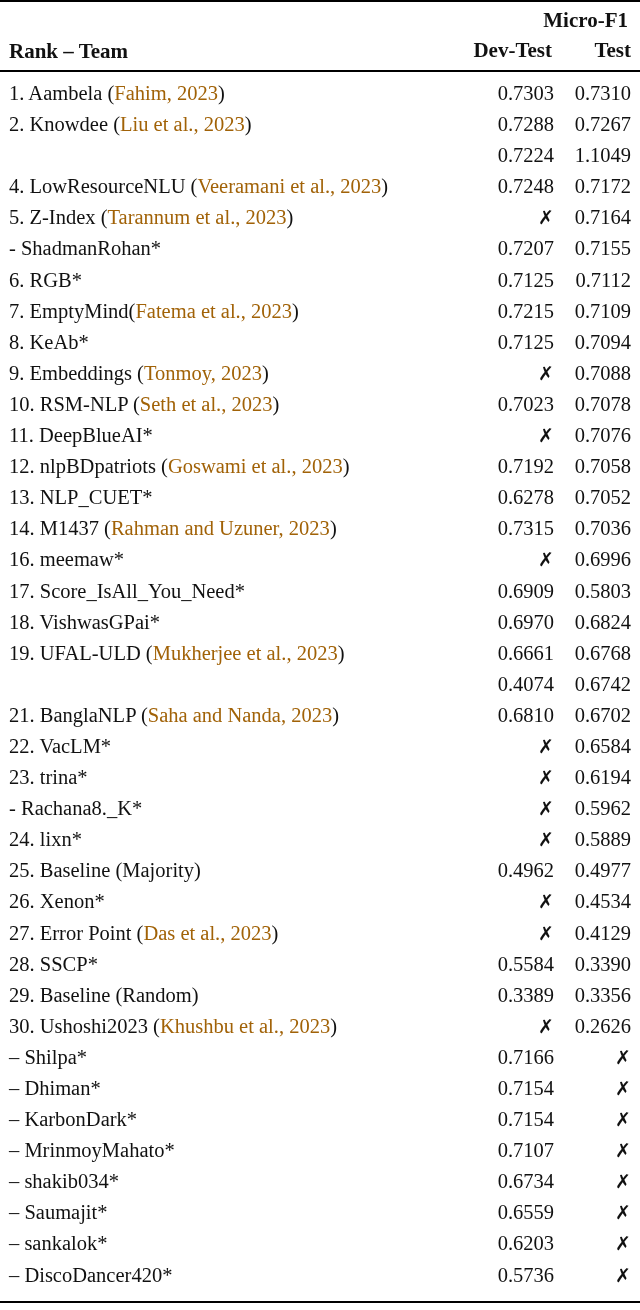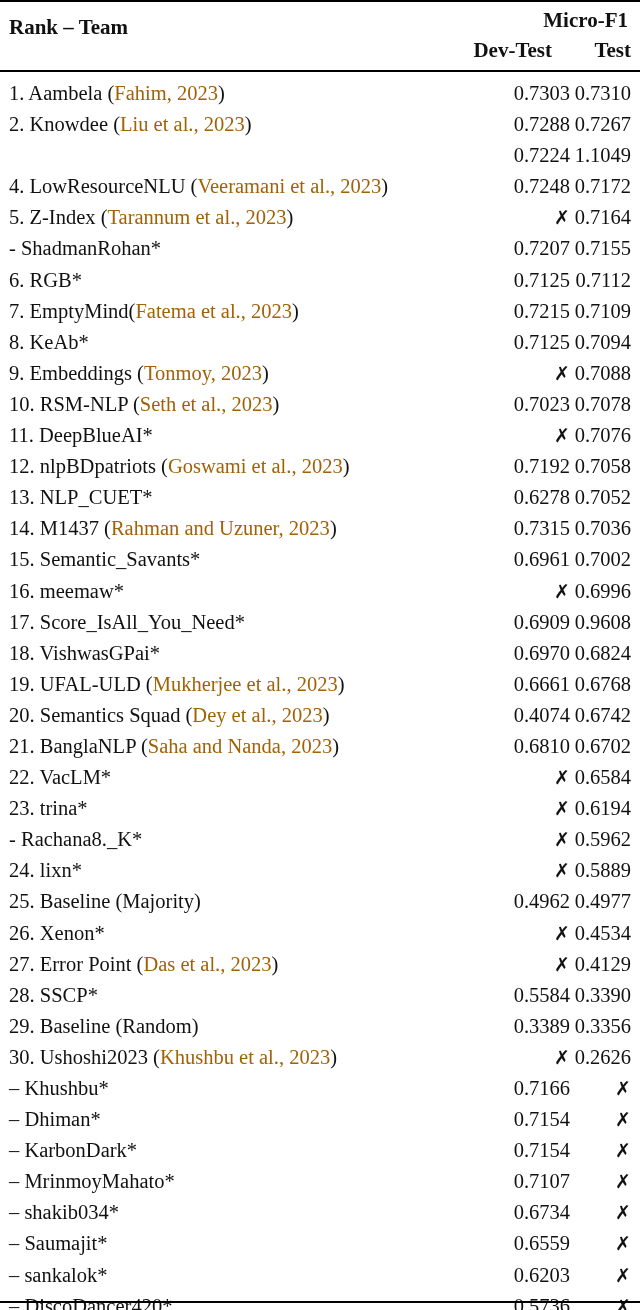--- a/index.html
+++ b/index.html
@@ -7,30 +7,30 @@
     width: 640px; height: 1310px; position: relative; overflow: hidden;
     font-family: "Liberation Serif", "DejaVu Serif", serif;
     color: #111111;
   }
   .rule { position: absolute; left: 0; width: 640px; background: #000; }
   .rule.top { top: 0; height: 2px; }
   .rule.mid { top: 70px; height: 1.5px; }
   .rule.bot { top: 1301px; height: 2px; }
 
   .hdr { position: absolute; font-weight: bold; font-size: 21px; white-space: nowrap; }
-  .hdr.team { left: 9px; top: 15px; }
+  .hdr.team { left: 9px; top: 39px; }
   .hdr.group { right: 12px; top: 8px; margin-left: 36px; }
   .hdr.dev { right: 88px; top: 38px; }
   .hdr.test { right: 9px; top: 38px; }
 
   .rows { position: absolute; left: 0; top: 78px; width: 640px; }
   .row { position: relative; height: 31.1px; line-height: 31.1px; font-size: 20.5px; white-space: nowrap; }
   .row .team { position: absolute; left: 9px; top: 0; }
   .row .team .cite { color: #a16207; }
-  .row .dev { position: absolute; right: 70px; top: 0; text-align: right; }
+  .row .dev { position: absolute; right: 86px; top: 0; text-align: right; }
   .row .test { position: absolute; right: 9px; top: 0; text-align: right; }
   .xmark { font-family: "DejaVu Sans", sans-serif; font-size: 19px; }
 </style>
 </head>
 <body>
 
 <div class="rule top"></div>
 
 <div class="hdr team">Rank – Team</div>
 <div class="hdr group">Micro-F1</div>
@@ -108,46 +108,40 @@
       <span class="team"><span>13. NLP_CUET*</span></span>
       <span class="dev">0.6278</span>
       <span class="test">0.7052</span>
     </div>
     <div class="row">
       <span class="team"><span>14. M1437 (</span><span class="cite">Rahman and Uzuner, 2023</span><span>)</span></span>
       <span class="dev">0.7315</span>
       <span class="test">0.7036</span>
     </div>
     <div class="row">
-      <span class="team"><span>15. Semantic_Savants*</span></span>
-      <span class="dev">0.6961</span>
-      <span class="test">0.7002</span>
-    </div>
-    <div class="row">
       <span class="team"><span>16. meemaw*</span></span>
       <span class="dev xmark">✗</span>
       <span class="test">0.6996</span>
     </div>
     <div class="row">
       <span class="team"><span>17. Score_IsAll_You_Need*</span></span>
       <span class="dev">0.6909</span>
-      <span class="test">0.9608</span>
+      <span class="test">0.5803</span>
     </div>
     <div class="row">
       <span class="team"><span>18. VishwasGPai*</span></span>
       <span class="dev">0.6970</span>
       <span class="test">0.6824</span>
     </div>
     <div class="row">
       <span class="team"><span>19. UFAL-ULD (</span><span class="cite">Mukherjee et al., 2023</span><span>)</span></span>
       <span class="dev">0.6661</span>
       <span class="test">0.6768</span>
     </div>
     <div class="row">
-      <span class="team"><span>20. Semantics Squad (</span><span class="cite">Dey et al., 2023</span><span>)</span></span>
       <span class="dev">0.4074</span>
       <span class="test">0.6742</span>
     </div>
     <div class="row">
       <span class="team"><span>21. BanglaNLP (</span><span class="cite">Saha and Nanda, 2023</span><span>)</span></span>
       <span class="dev">0.6810</span>
       <span class="test">0.6702</span>
     </div>
     <div class="row">
       <span class="team"><span>22. VacLM*</span></span>
@@ -193,21 +187,21 @@
       <span class="team"><span>29. Baseline (Random)</span></span>
       <span class="dev">0.3389</span>
       <span class="test">0.3356</span>
     </div>
     <div class="row">
       <span class="team"><span>30. Ushoshi2023 (</span><span class="cite">Khushbu et al., 2023</span><span>)</span></span>
       <span class="dev xmark">✗</span>
       <span class="test">0.2626</span>
     </div>
     <div class="row">
-      <span class="team"><span>– Khushbu*</span></span>
+      <span class="team"><span>– Shilpa*</span></span>
       <span class="dev">0.7166</span>
       <span class="test xmark">✗</span>
     </div>
     <div class="row">
       <span class="team"><span>– Dhiman*</span></span>
       <span class="dev">0.7154</span>
       <span class="test xmark">✗</span>
     </div>
     <div class="row">
       <span class="team"><span>– KarbonDark*</span></span>

